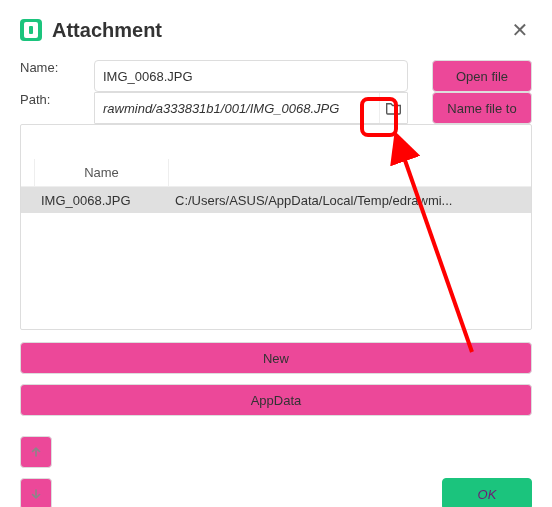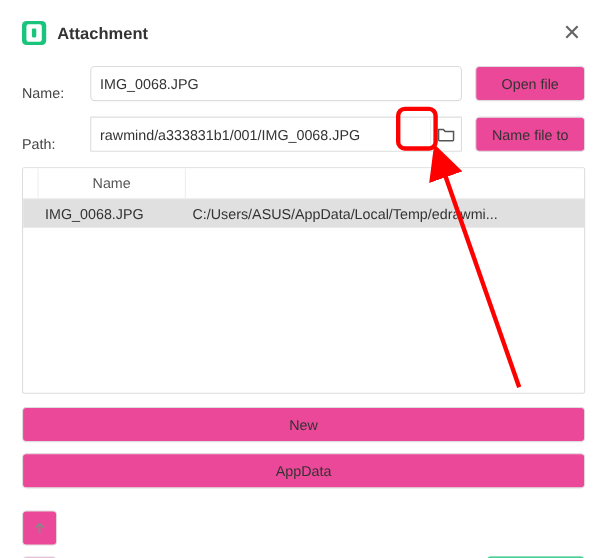--- a/index.html
+++ b/index.html
@@ -42,37 +42,36 @@
   }
   .app-icon::after {
     content: "";
     position: absolute;
     top: 7px; left: 9px;
     width: 4px; height: 8px;
     background: #1bc47d;
     border-radius: 1px;
   }
   .title {
-    font-size: 15px;
+    font-size: 20px;
     font-weight: 600;
     flex: 1;
   }
   .close-btn {
     font-size: 20px;
     color: #666;
     cursor: pointer;
     line-height: 1;
     width: 24px; height: 24px;
     display:flex; align-items:center; justify-content:center;
   }
   .row {
     display: flex;
-    align-items: flex-end;
-    margin-bottom: 14px;
-    gap: 12px;
+    align-items: flex-start;
+    gap: 24px;
   }
   .row-label {
     width: 50px;
     text-align: left;
     color: #444;
     font-size: 13px;
   }
   .text-input {
     flex: 1;
     height: 32px;
@@ -89,20 +88,21 @@
   }
   .path-wrap {
     flex: 1;
     height: 32px;
     border: 1px solid #ddd;
     border-radius: 1px;
     display: flex;
     align-items: center;
     overflow: hidden;
     background: #fff;
+    font-style: italic;
   }
   .path-text {
     flex: 1;
     overflow: hidden;
     white-space: nowrap;
     padding: 0 2px 0 8px;
     font-size: 13px;
   }
   .browse-btn {
     width: 28px;
@@ -148,20 +148,21 @@
     overflow: hidden;
   }
   .thead {
     display: flex;
     background: #fff;
     border-bottom: 1px solid #eee;
     height: 28px;
     align-items: center;
     font-size: 13px;
     color: #555;
+    margin-top: 34px;
   }
   .th-handle {
     width: 14px;
     border-right: 1px solid #eee;
     height: 100%;
   }
   .th-name {
     width: 134px;
     text-align: center;
     border-right: 1px solid #eee;

